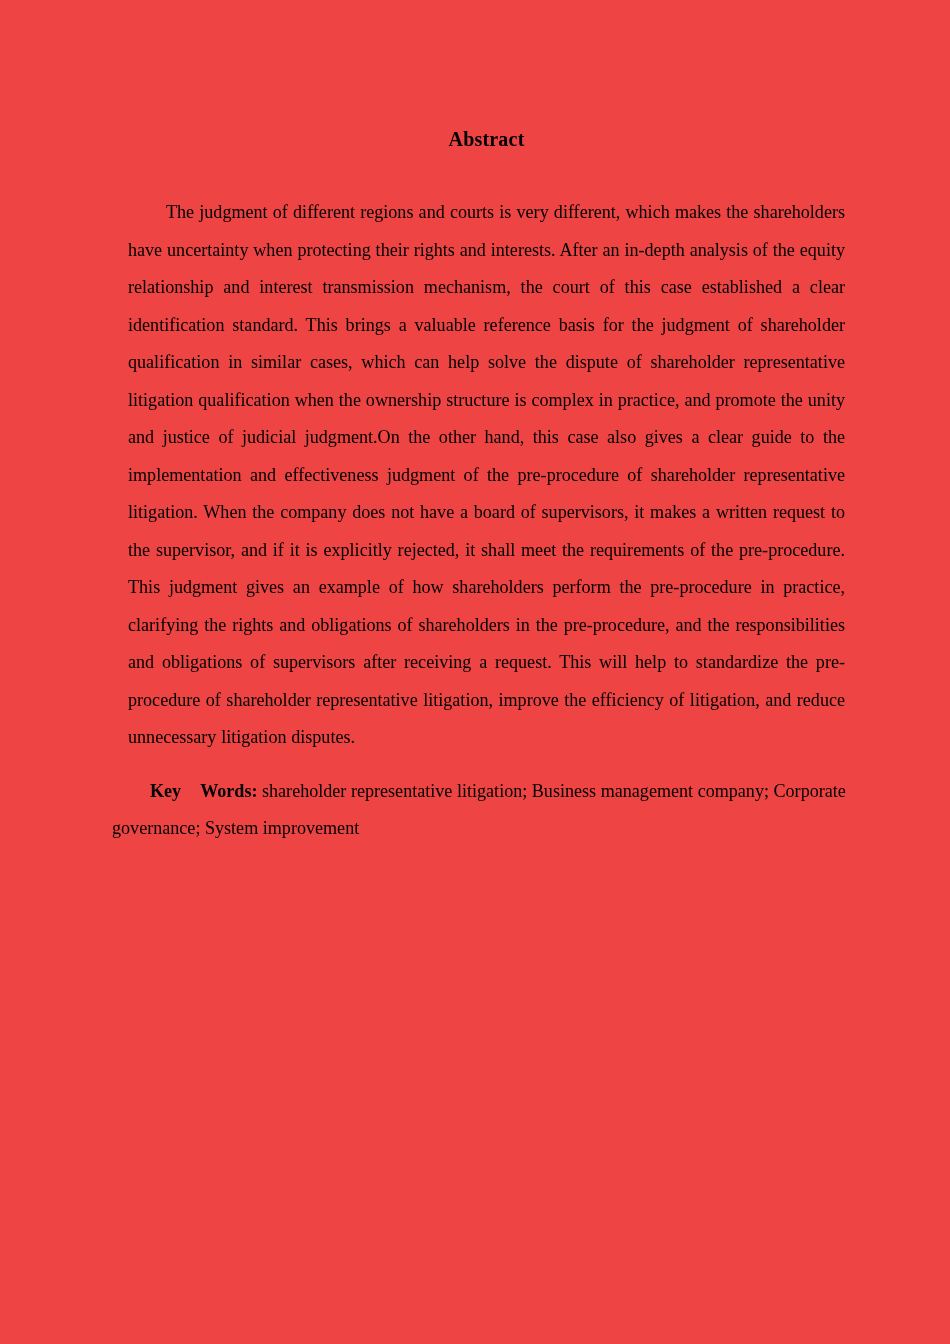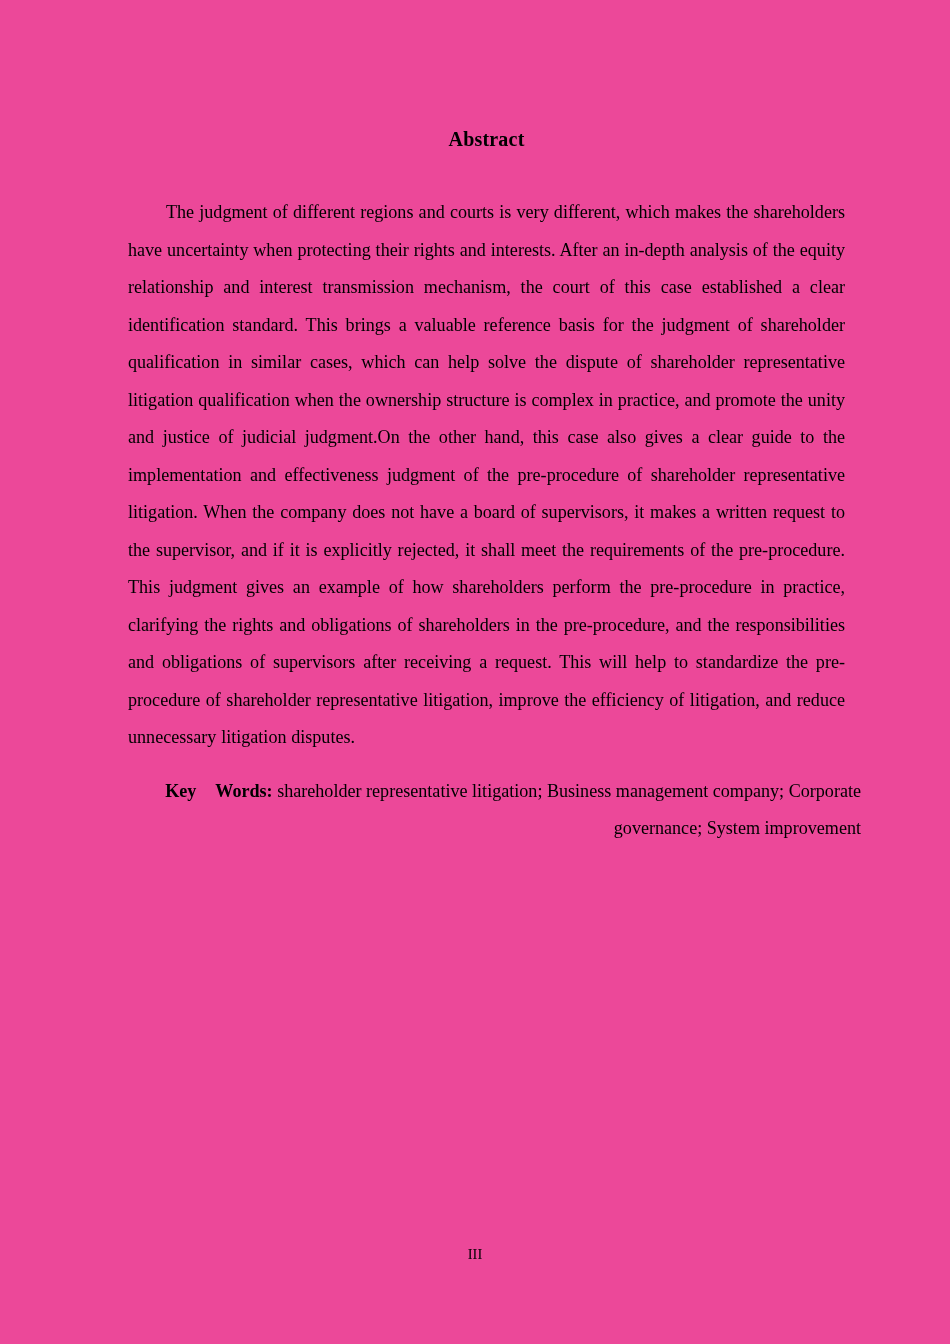--- a/index.html
+++ b/index.html
@@ -4,21 +4,21 @@
 <style>
   html, body {
     margin: 0;
     padding: 0;
     background: #ffffff;
   }
   .page {
     position: relative;
     width: 950px;
     height: 1344px;
-    background: #ec4899;
+    background: #ef4444;
     box-sizing: border-box;
     font-family: "Liberation Serif", "DejaVu Serif", serif;
     color: #000000;
     overflow: hidden;
   }
   .content {
     position: absolute;
     left: 112px;
     top: 0;
     width: 749px;
@@ -39,21 +39,21 @@
     text-align: justify;
     text-justify: inter-word;
     text-indent: 38px;
     word-spacing: 0.2px;
   }
   .keywords {
     margin: 0;
     padding-top: 0px;
     font-size: 18.1px;
     line-height: 37.5px;
-    text-align: right;
+    text-align: left;
     text-indent: 38px;
   }
   .kw-label {
     font-weight: bold;
   }
   .kw-gap {
     display: inline-block;
     width: 19px;
   }
   .footer {
@@ -74,15 +74,14 @@
   <div class="content">
 
     <h1 class="abstract-title">Abstract</h1>
 
     <p class="abstract-body">The judgment of different regions and courts is very different, which makes the shareholders have uncertainty when protecting their rights and interests. After an in-depth analysis of the equity relationship and interest transmission mechanism, the court of this case established a clear identification standard. This brings a valuable reference basis for the judgment of shareholder qualification in similar cases, which can help solve the dispute of shareholder representative litigation qualification when the ownership structure is complex in practice, and promote the unity and justice of judicial judgment.On the other hand, this case also gives a clear guide to the implementation and effectiveness judgment of the pre-procedure of shareholder representative litigation. When the company does not have a board of supervisors, it makes a written request to the supervisor, and if it is explicitly rejected, it shall meet the requirements of the pre-procedure. This judgment gives an example of how shareholders perform the pre-procedure in practice, clarifying the rights and obligations of shareholders in the pre-procedure, and the responsibilities and obligations of supervisors after receiving a request. This will help to standardize the pre-procedure of shareholder representative litigation, improve the efficiency of litigation, and reduce unnecessary litigation disputes.</p>
 
     <p class="keywords"><span class="kw-label">Key</span><span class="kw-gap"></span><span class="kw-label">Words</span><span class="kw-label">: </span><span>shareholder representative litigation; Business management company; Corporate governance; System improvement</span></p>
 
   </div>
 
-  <div class="footer">III</div>
 
 </div>
 
 </body></html>

